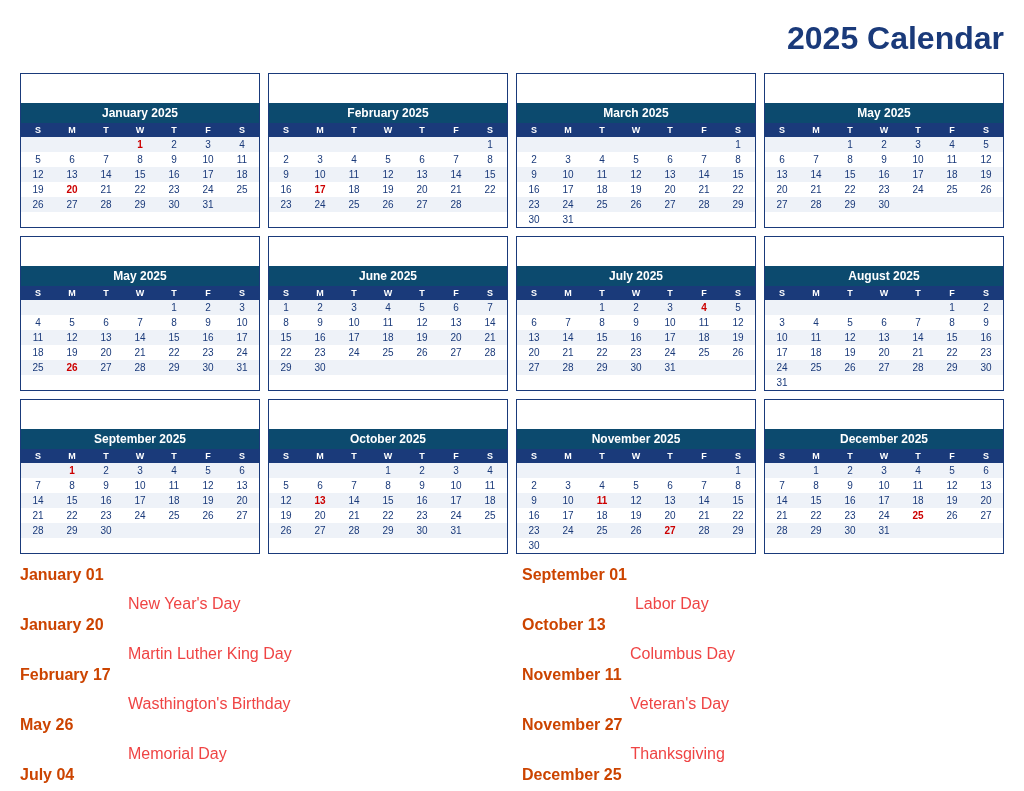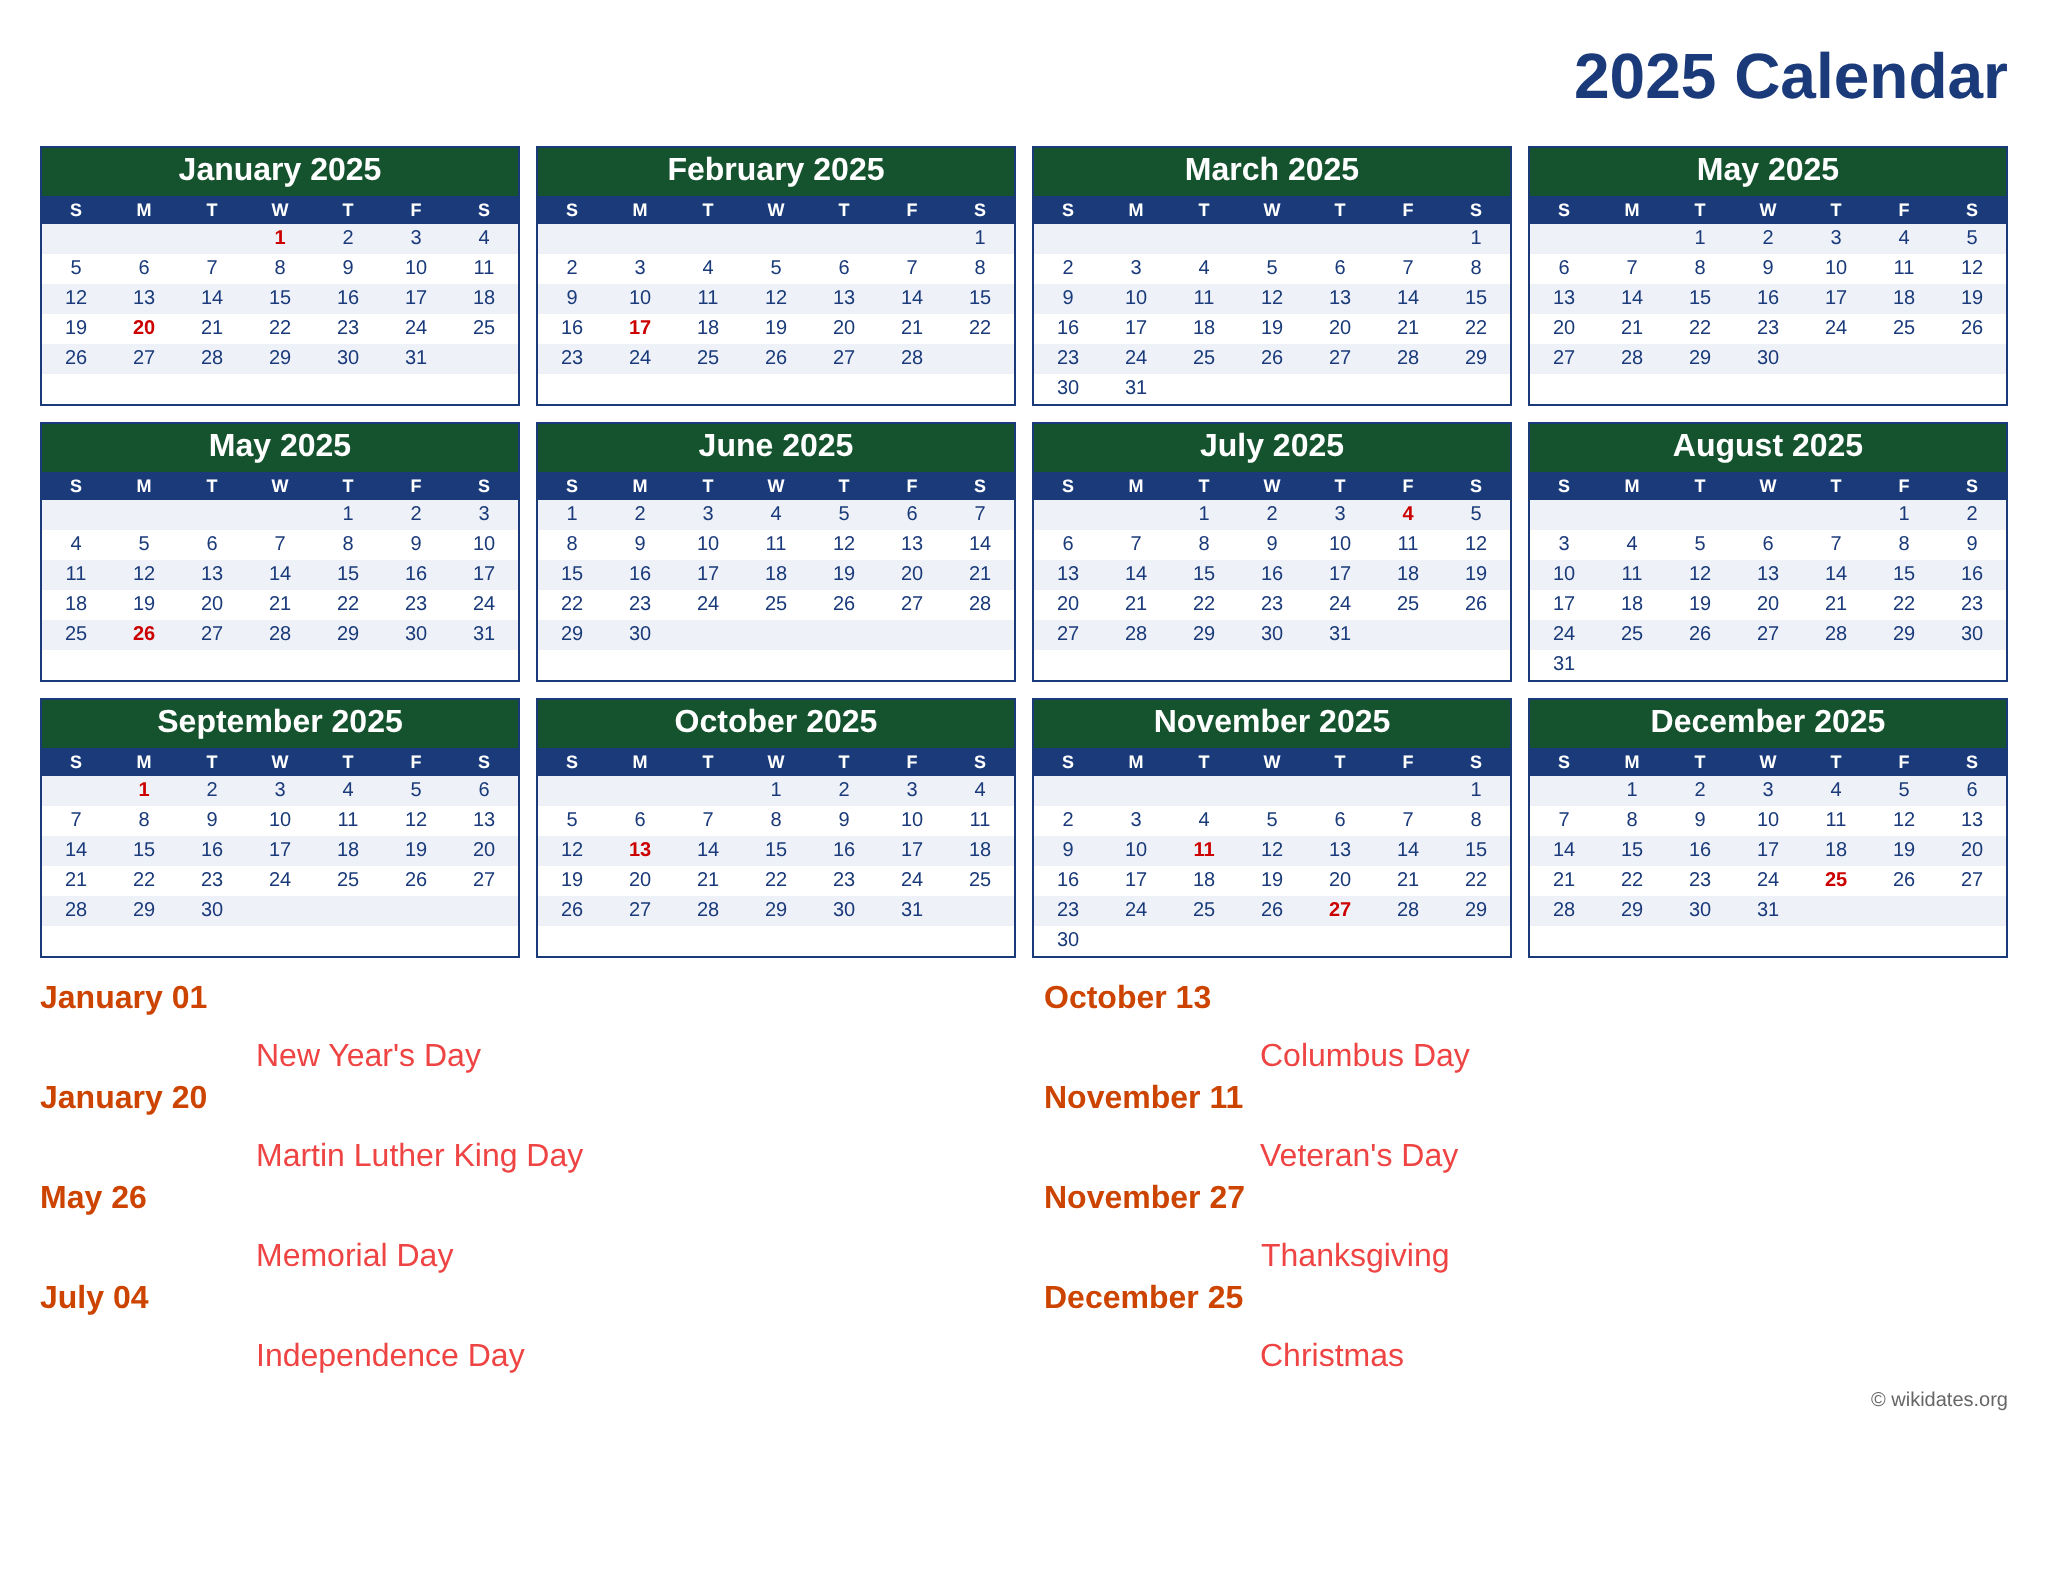--- a/index.html
+++ b/index.html
@@ -20,26 +20,27 @@
     .calendars-grid {
       display: grid;
       grid-template-columns: repeat(4, 1fr);
       gap: 8px;
       margin-bottom: 12px;
     }
     .month-block {
       border: 1px solid #1a3a7a;
     }
     .month-header {
-      background: #14532d;
+      background: #0c4a6e;
       color: white;
       text-align: center;
-      font-size: 16px;
+      font-size: 12px;
       font-weight: bold;
       padding: 3px 0;
+      margin-top: 29px;
     }
     .month-table {
       width: 100%;
       border-collapse: collapse;
       font-size: 10px;
     }
     .month-table th {
       background: #1a3a7a;
       color: white;
       text-align: center;
@@ -883,29 +884,37 @@
     <div>
       <div class="holiday-row">
         <span class="holiday-date">January 01</span>
         <span class="holiday-name">New Year's Day</span>
       </div>
       <div class="holiday-row">
         <span class="holiday-date">January 20</span>
         <span class="holiday-name">Martin Luther King Day</span>
       </div>
       <div class="holiday-row">
+        <span class="holiday-date">February 17</span>
+        <span class="holiday-name">Wasthington's Birthday</span>
+      </div>
+      <div class="holiday-row">
         <span class="holiday-date">May 26</span>
         <span class="holiday-name">Memorial Day</span>
       </div>
       <div class="holiday-row">
         <span class="holiday-date">July 04</span>
         <span class="holiday-name">Independence Day</span>
       </div>
     </div>
     <div>
+      <div class="holiday-row">
+        <span class="holiday-date">September 01</span>
+        <span class="holiday-name">Labor Day</span>
+      </div>
       <div class="holiday-row">
         <span class="holiday-date">October 13</span>
         <span class="holiday-name">Columbus Day</span>
       </div>
       <div class="holiday-row">
         <span class="holiday-date">November 11</span>
         <span class="holiday-name">Veteran's Day</span>
       </div>
       <div class="holiday-row">
         <span class="holiday-date">November 27</span>

